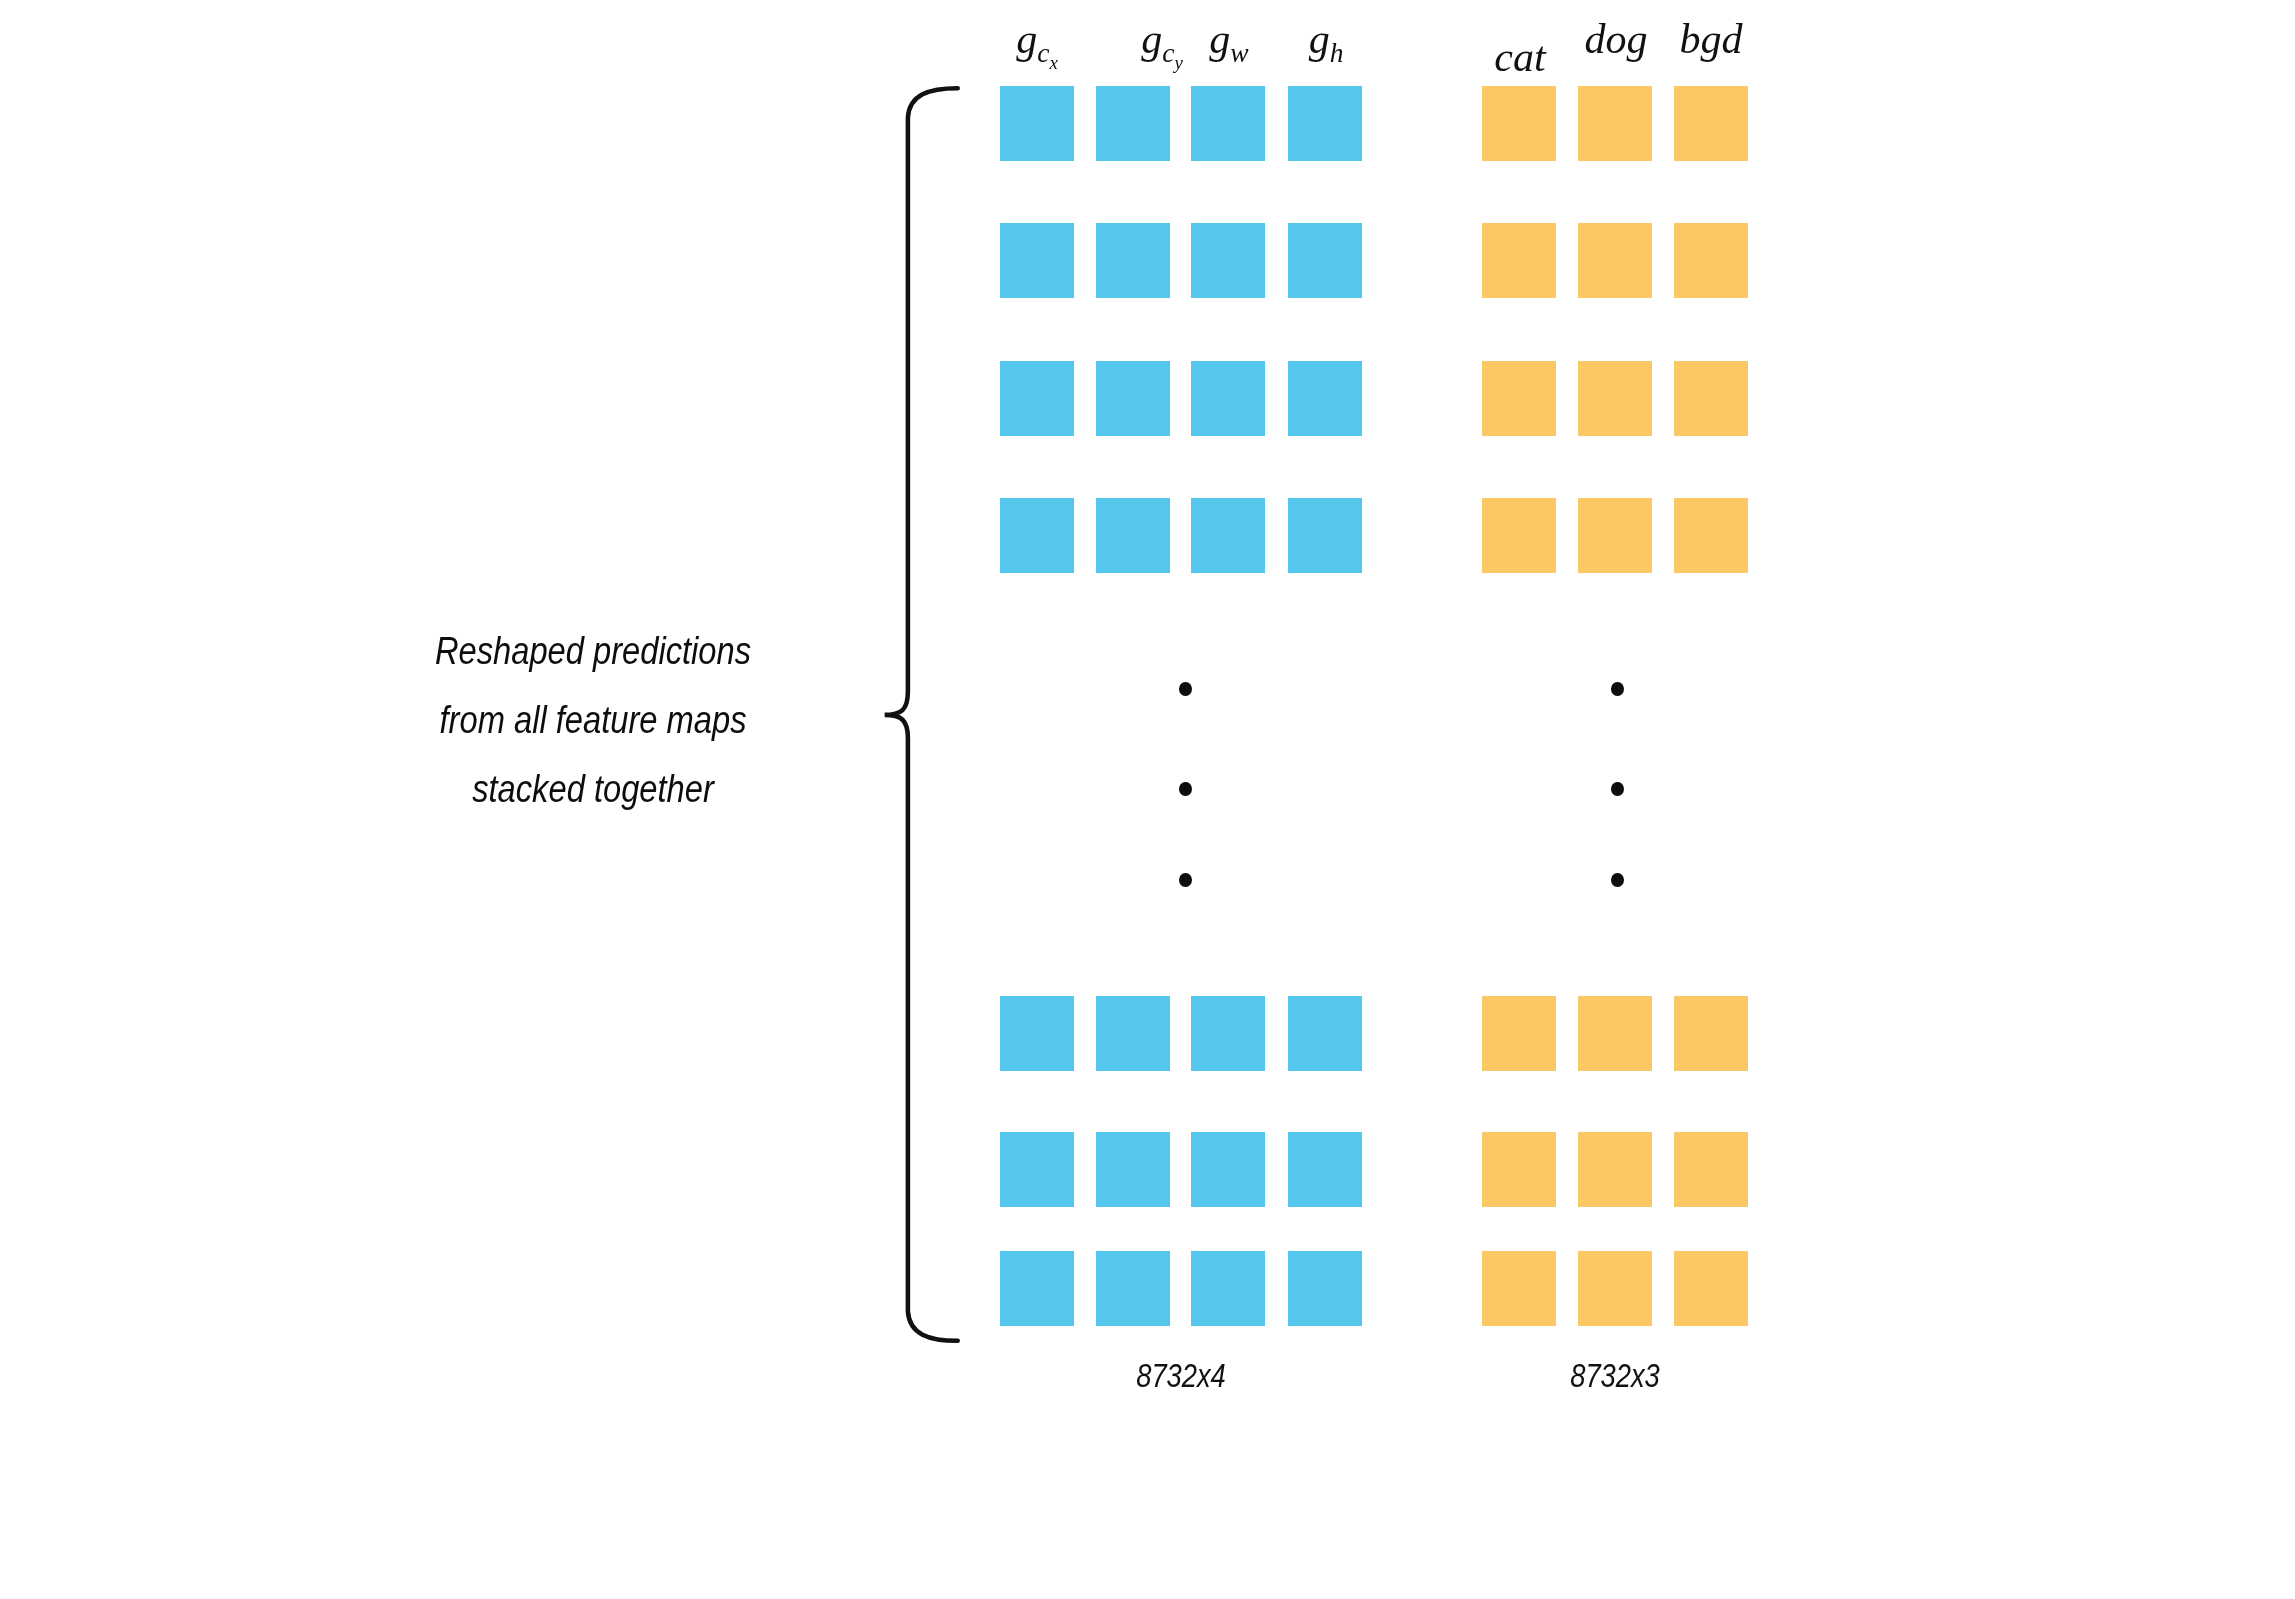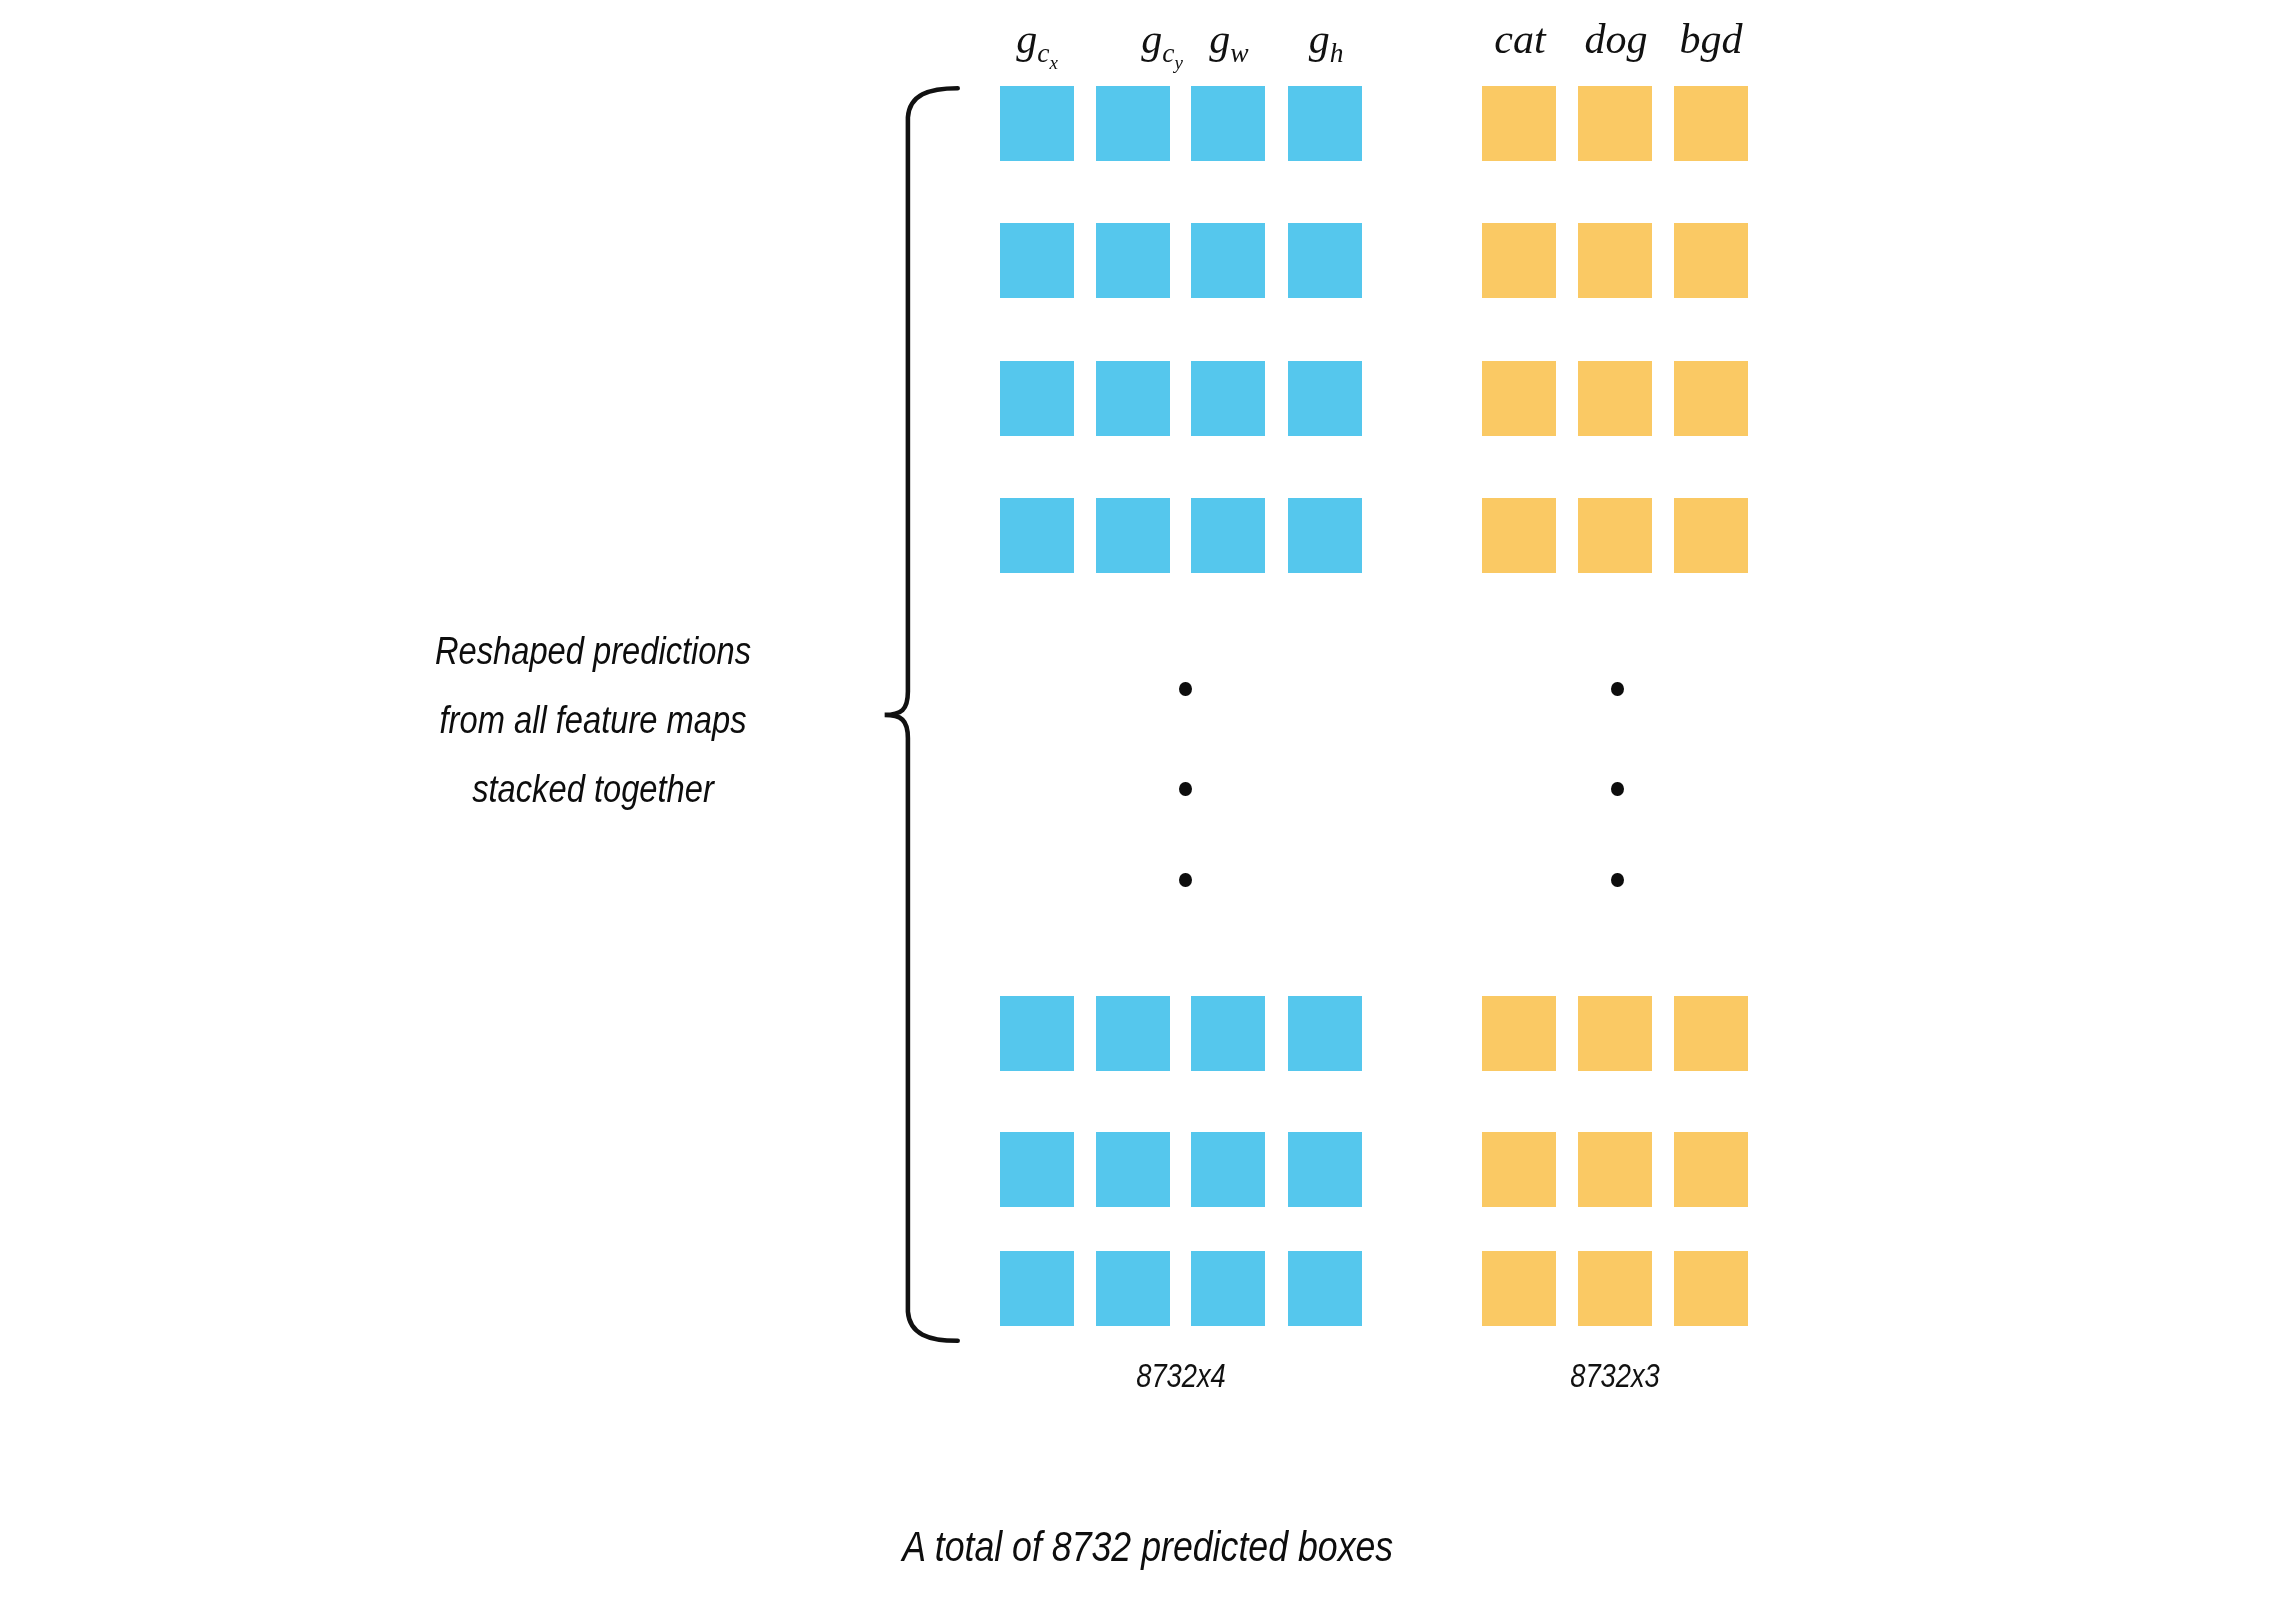--- a/index.html
+++ b/index.html
@@ -143,21 +143,21 @@
   </div>
 
   <div class="col-head" style="left:1179px; top:15px; width:100px;">
     <span>g</span><span class="sub">w</span>
   </div>
 
   <div class="col-head" style="left:1276px; top:15px; width:100px;">
     <span>g</span><span class="sub">h</span>
   </div>
 
-  <div class="col-head" style="left:1470px; top:15px; width:100px;">cat</div>
+  <div class="col-head" style="left:1470px; top:33px; width:100px;">cat</div>
   <div class="col-head" style="left:1566px; top:15px; width:100px;">dog</div>
   <div class="col-head" style="left:1661px; top:15px; width:100px;">bgd</div>
 
   <div class="cell blue" style="left:1000px; top:86px;"></div>
   <div class="cell blue" style="left:1096px; top:86px;"></div>
   <div class="cell blue" style="left:1191px; top:86px;"></div>
   <div class="cell blue" style="left:1288px; top:86px;"></div>
 
   <div class="cell blue" style="left:1000px; top:223px;"></div>
   <div class="cell blue" style="left:1096px; top:223px;"></div>
@@ -221,18 +221,15 @@
   <div class="dot" style="left:1179px; top:782px;"></div>
   <div class="dot" style="left:1179px; top:873px;"></div>
 
   <div class="dot" style="left:1611px; top:682px;"></div>
   <div class="dot" style="left:1611px; top:782px;"></div>
   <div class="dot" style="left:1611px; top:873px;"></div>
 
   <div class="group-caption" style="left:1000px; top:1358px; width:362px;">8732x4</div>
   <div class="group-caption" style="left:1482px; top:1358px; width:266px;">8732x3</div>
 
-  <div class="bottom-caption">
-    <span>A total of 8732 predicted boxes</span>
-  </div>
 
 </div>
 
 
 </body></html>

